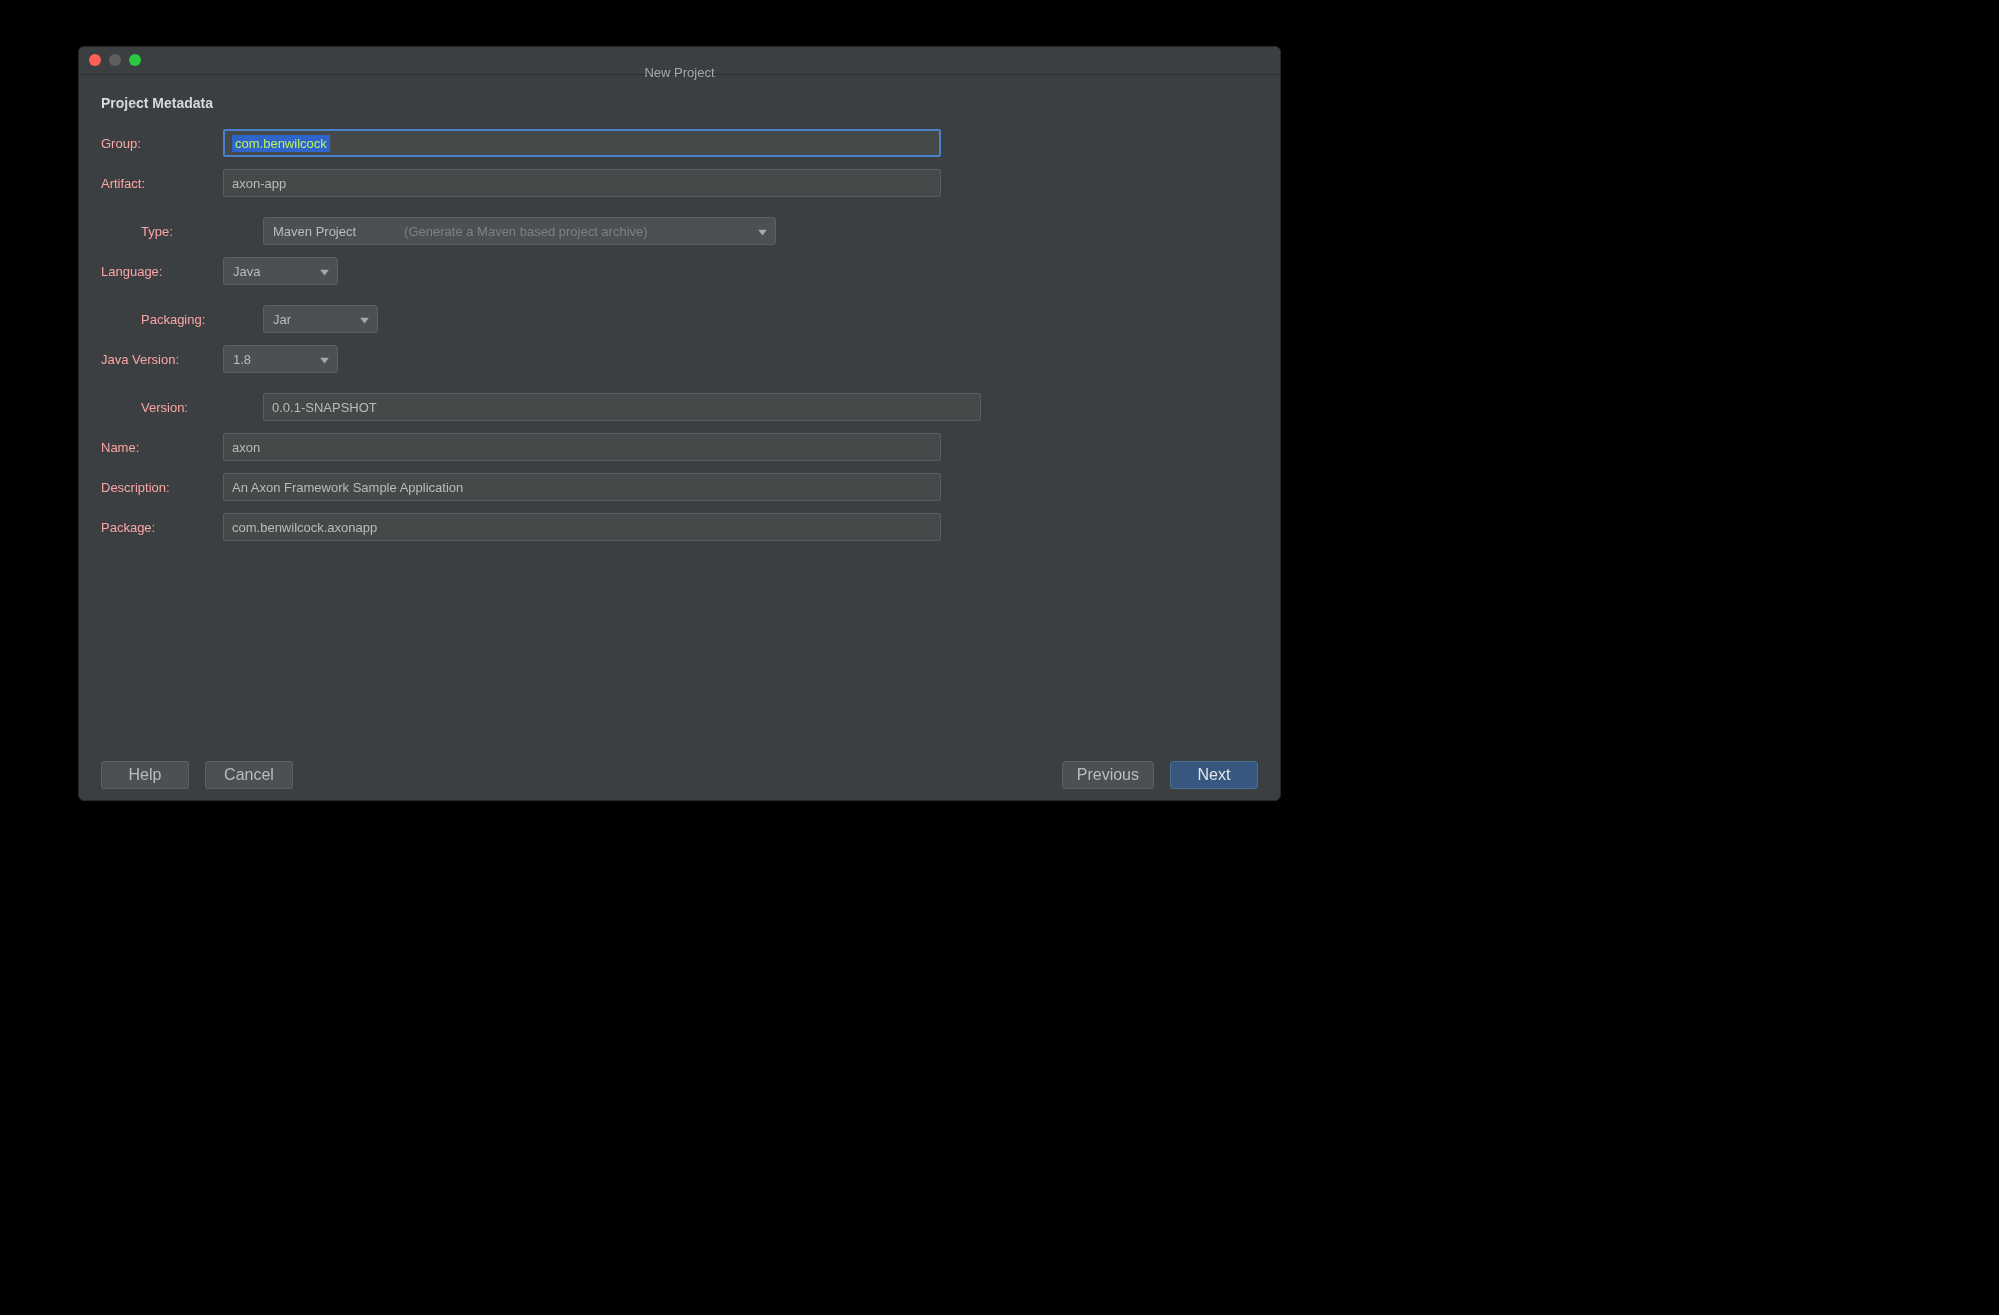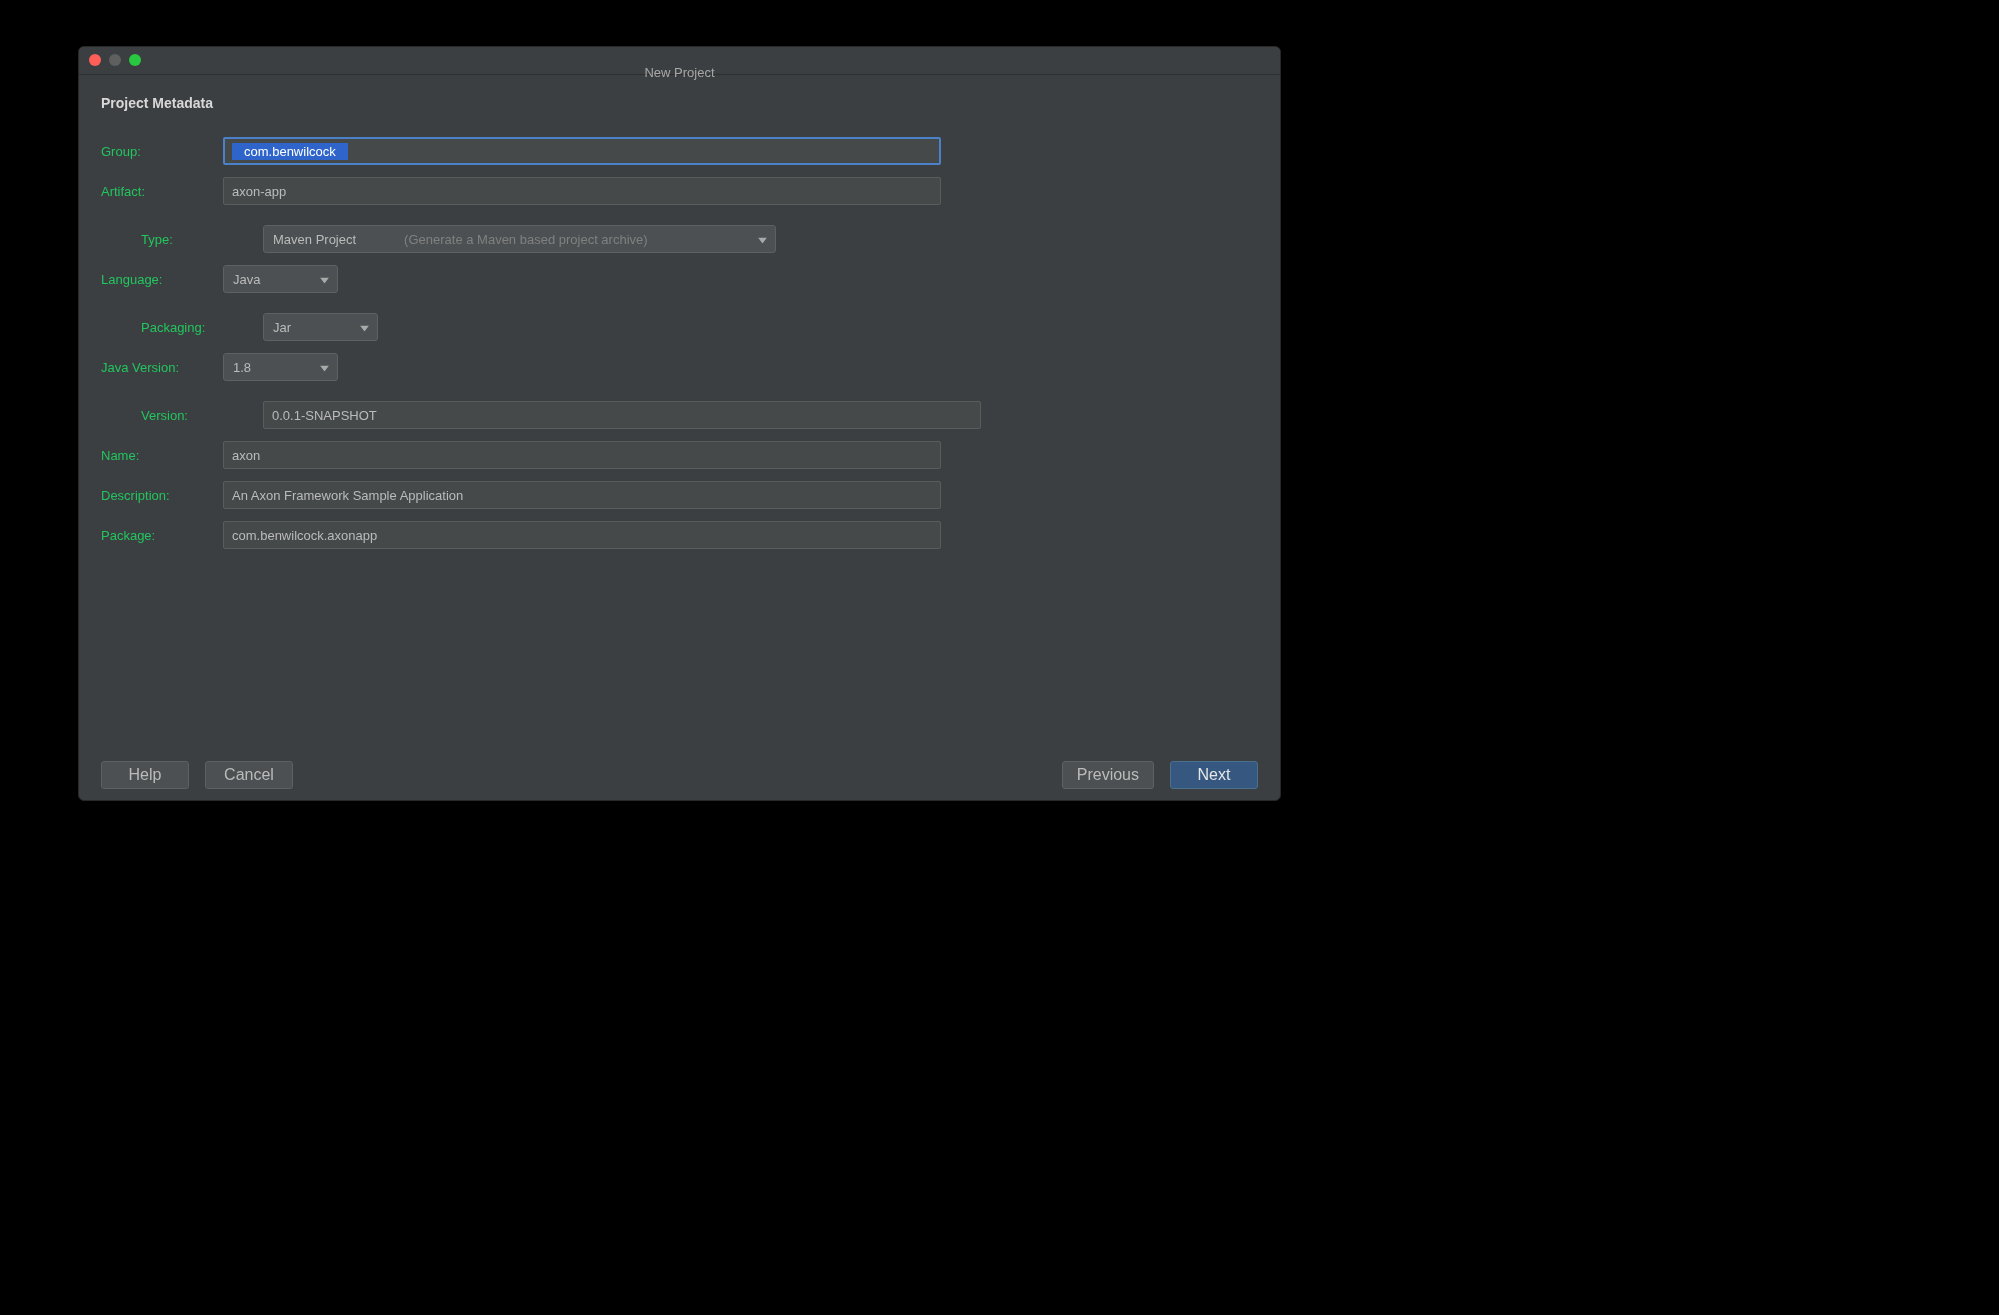--- a/index.html
+++ b/index.html
@@ -59,31 +59,31 @@
     .content {
       flex: 1;
       padding: 20px 22px 0 22px;
       color: #bbb;
       overflow: hidden;
     }
     .section-header {
       color: #d8d8d8;
       font-weight: bold;
       font-size: 14px;
-      margin-bottom: 26px;
+      margin-bottom: 18px;
     }
     .form-row {
       display: flex;
       align-items: center;
       margin-bottom: 12px;
     }
     .form-row.gap-above { margin-top: 20px; margin-left: 40px; }
     .label {
       width: 122px;
-      color: #22c55e;
+      color: #fca5a5;
       font-size: 13px;
       flex-shrink: 0;
     }
     .text-input {
       flex: 1;
       height: 28px;
       background: #45494a;
       border: 1px solid #5a5d5e;
       color: #bbbbbb;
       font-size: 13px;
@@ -91,22 +91,22 @@
       border-radius: 2px;
       max-width: 718px;
     }
     .text-input.focused {
       border: 2px solid #4a81c8;
       padding: 0 7px;
       color: #fff;
     }
     .text-input .sel {
       background: #2f65ca;
-      color: #ffffff;
-      padding: 1px 12px;
+      color: #bef264;
+      padding: 1px 3px;
     }
     .text-input {
       display: flex;
       align-items: center;
     }
     .select {
       height: 28px;
       background: #4c5052;
       border: 1px solid #5e6163;
       border-radius: 3px;

